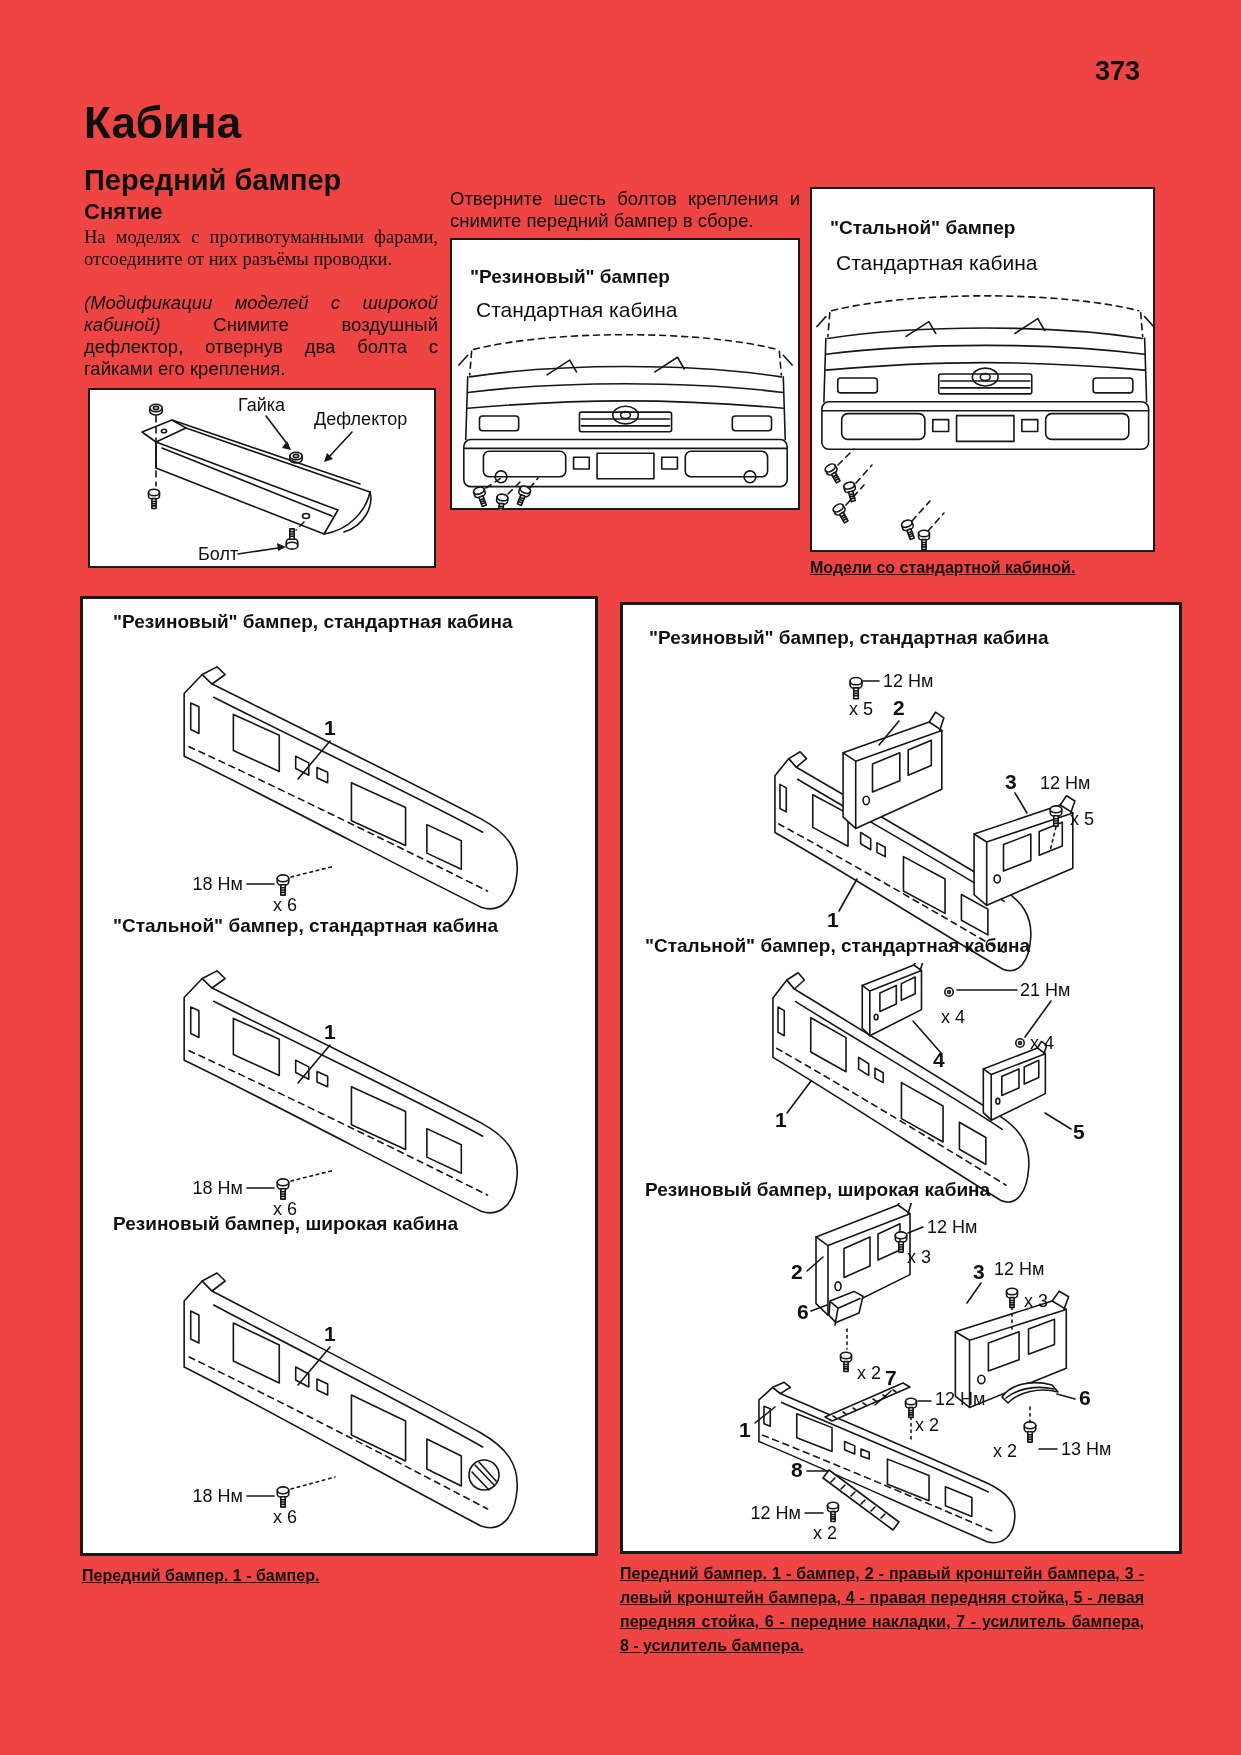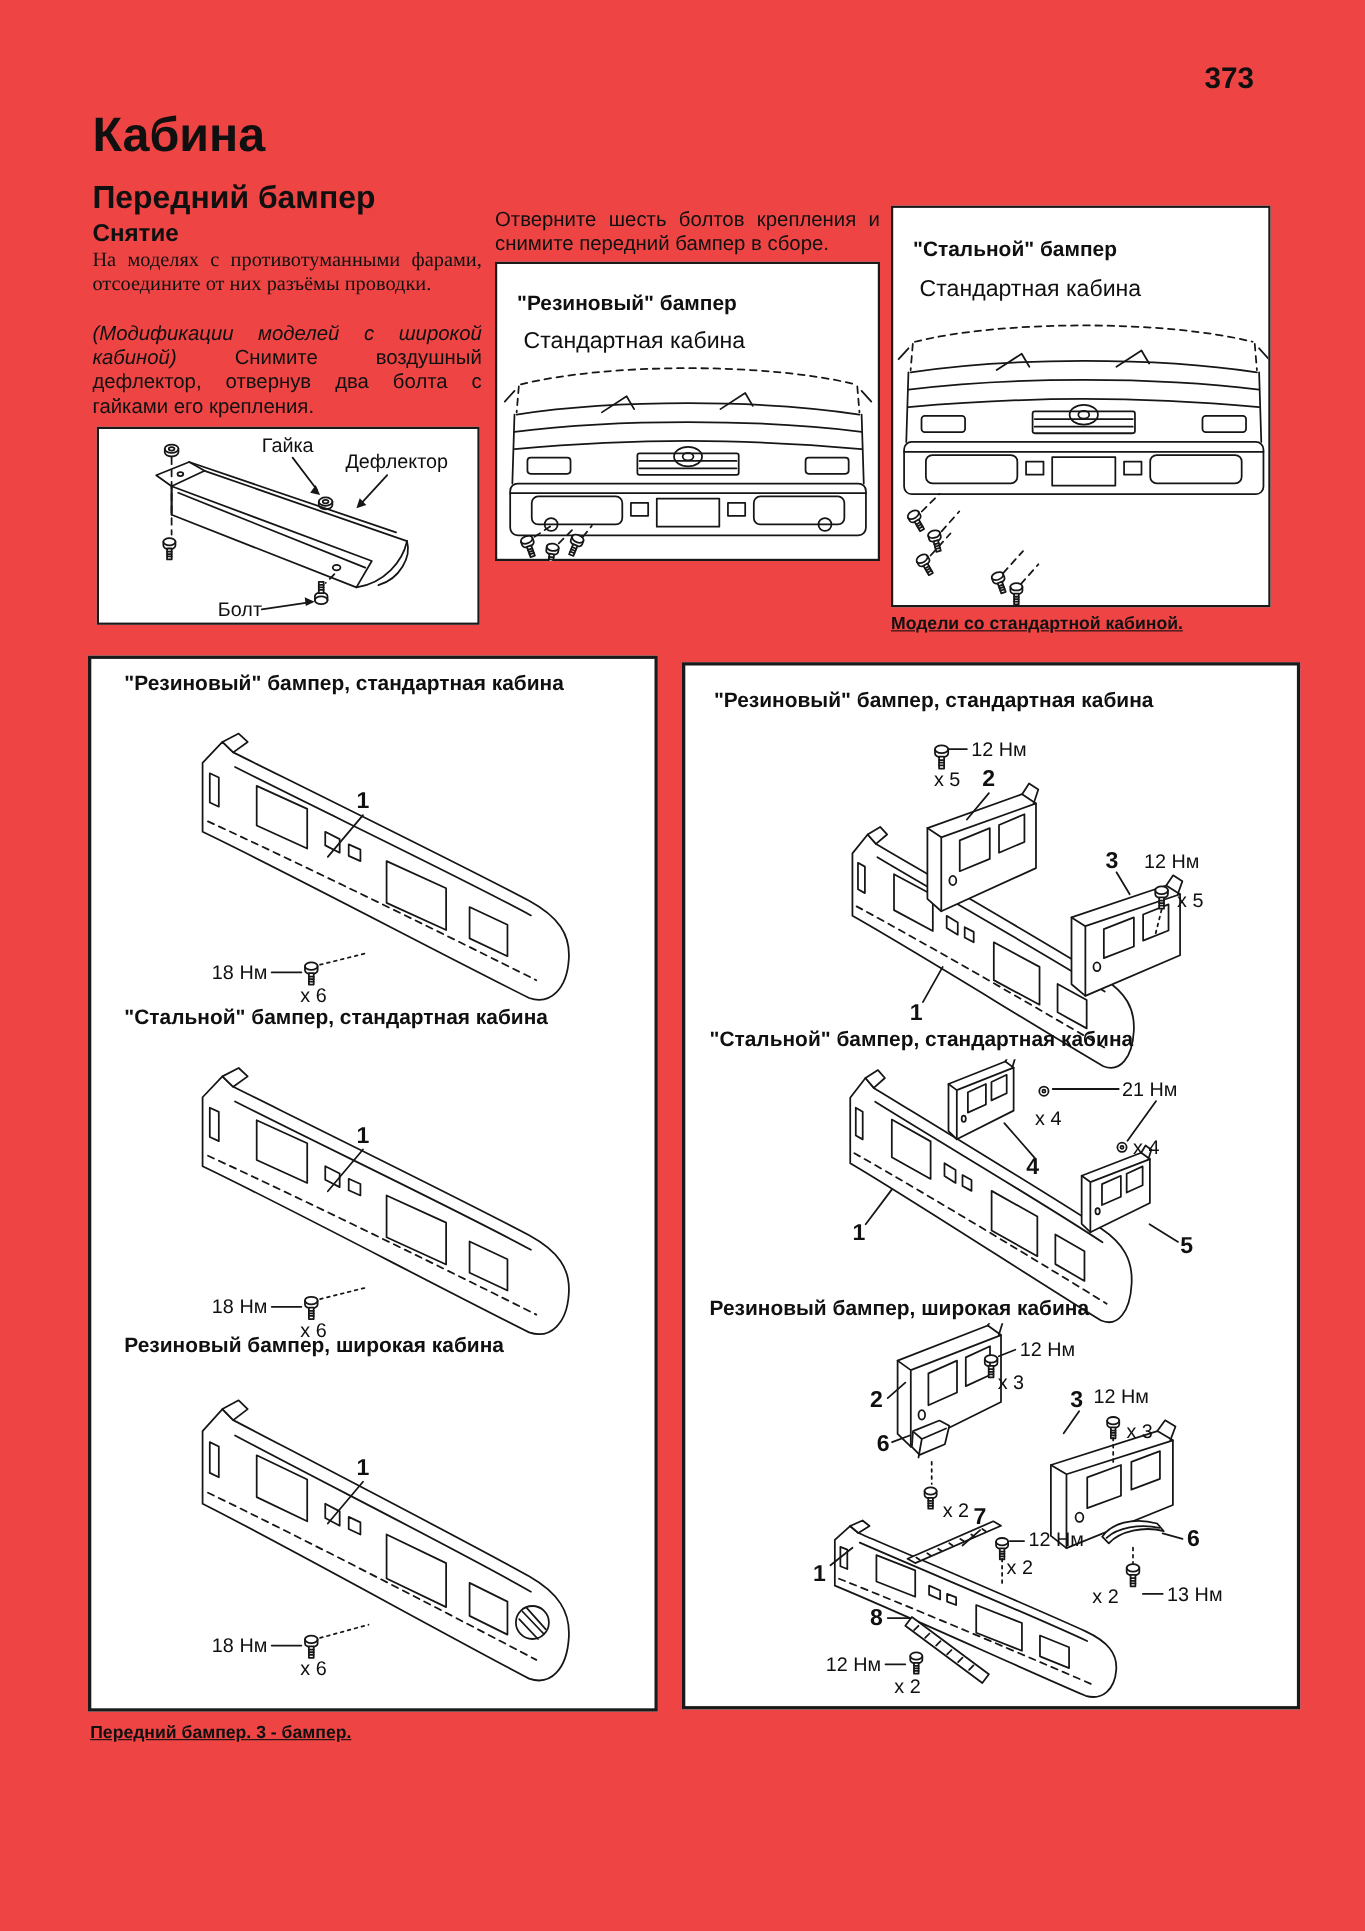--- a/index.html
+++ b/index.html
@@ -237,21 +237,21 @@
       </g>
       <path class="ln" d="M247,112 L215,150"></path>
       <text class="num" x="241" y="106">1</text>
       <path class="ln" d="M164,261 H191"></path>
       <path class="ln lndot" d="M208,254 L252,242"></path>
       <use href="#g-bolt" transform="translate(200,259) scale(1.15)"></use>
       <text class="st" x="160" y="267" text-anchor="end">18 Нм</text>
       <text class="st" x="190" y="288">x 6</text>
     </svg>
   </div>
-  <div class="abs caption" style="left:82px;top:1564px;width:480px;">Передний бампер. 3 - бампер.</div>
+  <div class="abs caption" style="left:82px;top:1564px;width:480px;">Передний бампер. 1 - бампер.</div>
 
   <div class="box bigbox" style="left:620px;top:602px;width:562px;height:952px;">
 
     <div class="abs dhead" style="left:26px;top:22px;">"Резиновый" бампер, стандартная кабина</div>
     <svg class="abs" style="left:4px;top:48px;" width="552" height="340" viewBox="0 0 552 340">
       <use href="#g-bumper" transform="translate(124,97) scale(0.63,0.86)"></use>
       <use href="#g-plate" transform="translate(214,69) scale(1.05,1.4)"></use>
       <use href="#g-plate" transform="translate(345,152) scale(1.05,1.32)"></use>
       <path class="ln" d="M236,28 H252"></path>
       <use href="#g-bolt" transform="translate(229,32) scale(1.2)"></use>
@@ -339,14 +339,15 @@
 
       <path class="ln" d="M448,196 L430,191"></path>
       <text class="num" x="452" y="202">6</text>
       <path class="ln lndot" d="M403,204 V218"></path>
       <use href="#g-bolt" transform="translate(403,226) scale(1.15)"></use>
       <path class="ln" d="M412,246 H430"></path>
       <text class="st" x="390" y="254" text-anchor="end">x 2</text>
       <text class="st" x="434" y="252">13 Нм</text>
     </svg>
   </div>
+  <div class="abs caption jtext" style="left:620px;top:1562px;width:524px;">Передний бампер. 1 - бампер, 2 - правый кронштейн бампера, 3 - левый кронштейн бампера, 4 - правая передняя стойка, 5 - левая передняя стойка, 6 - передние накладки, 7 - усилитель бампера, 8 - усилитель бампера.</div>
 
 </div>
 
 </body></html>

